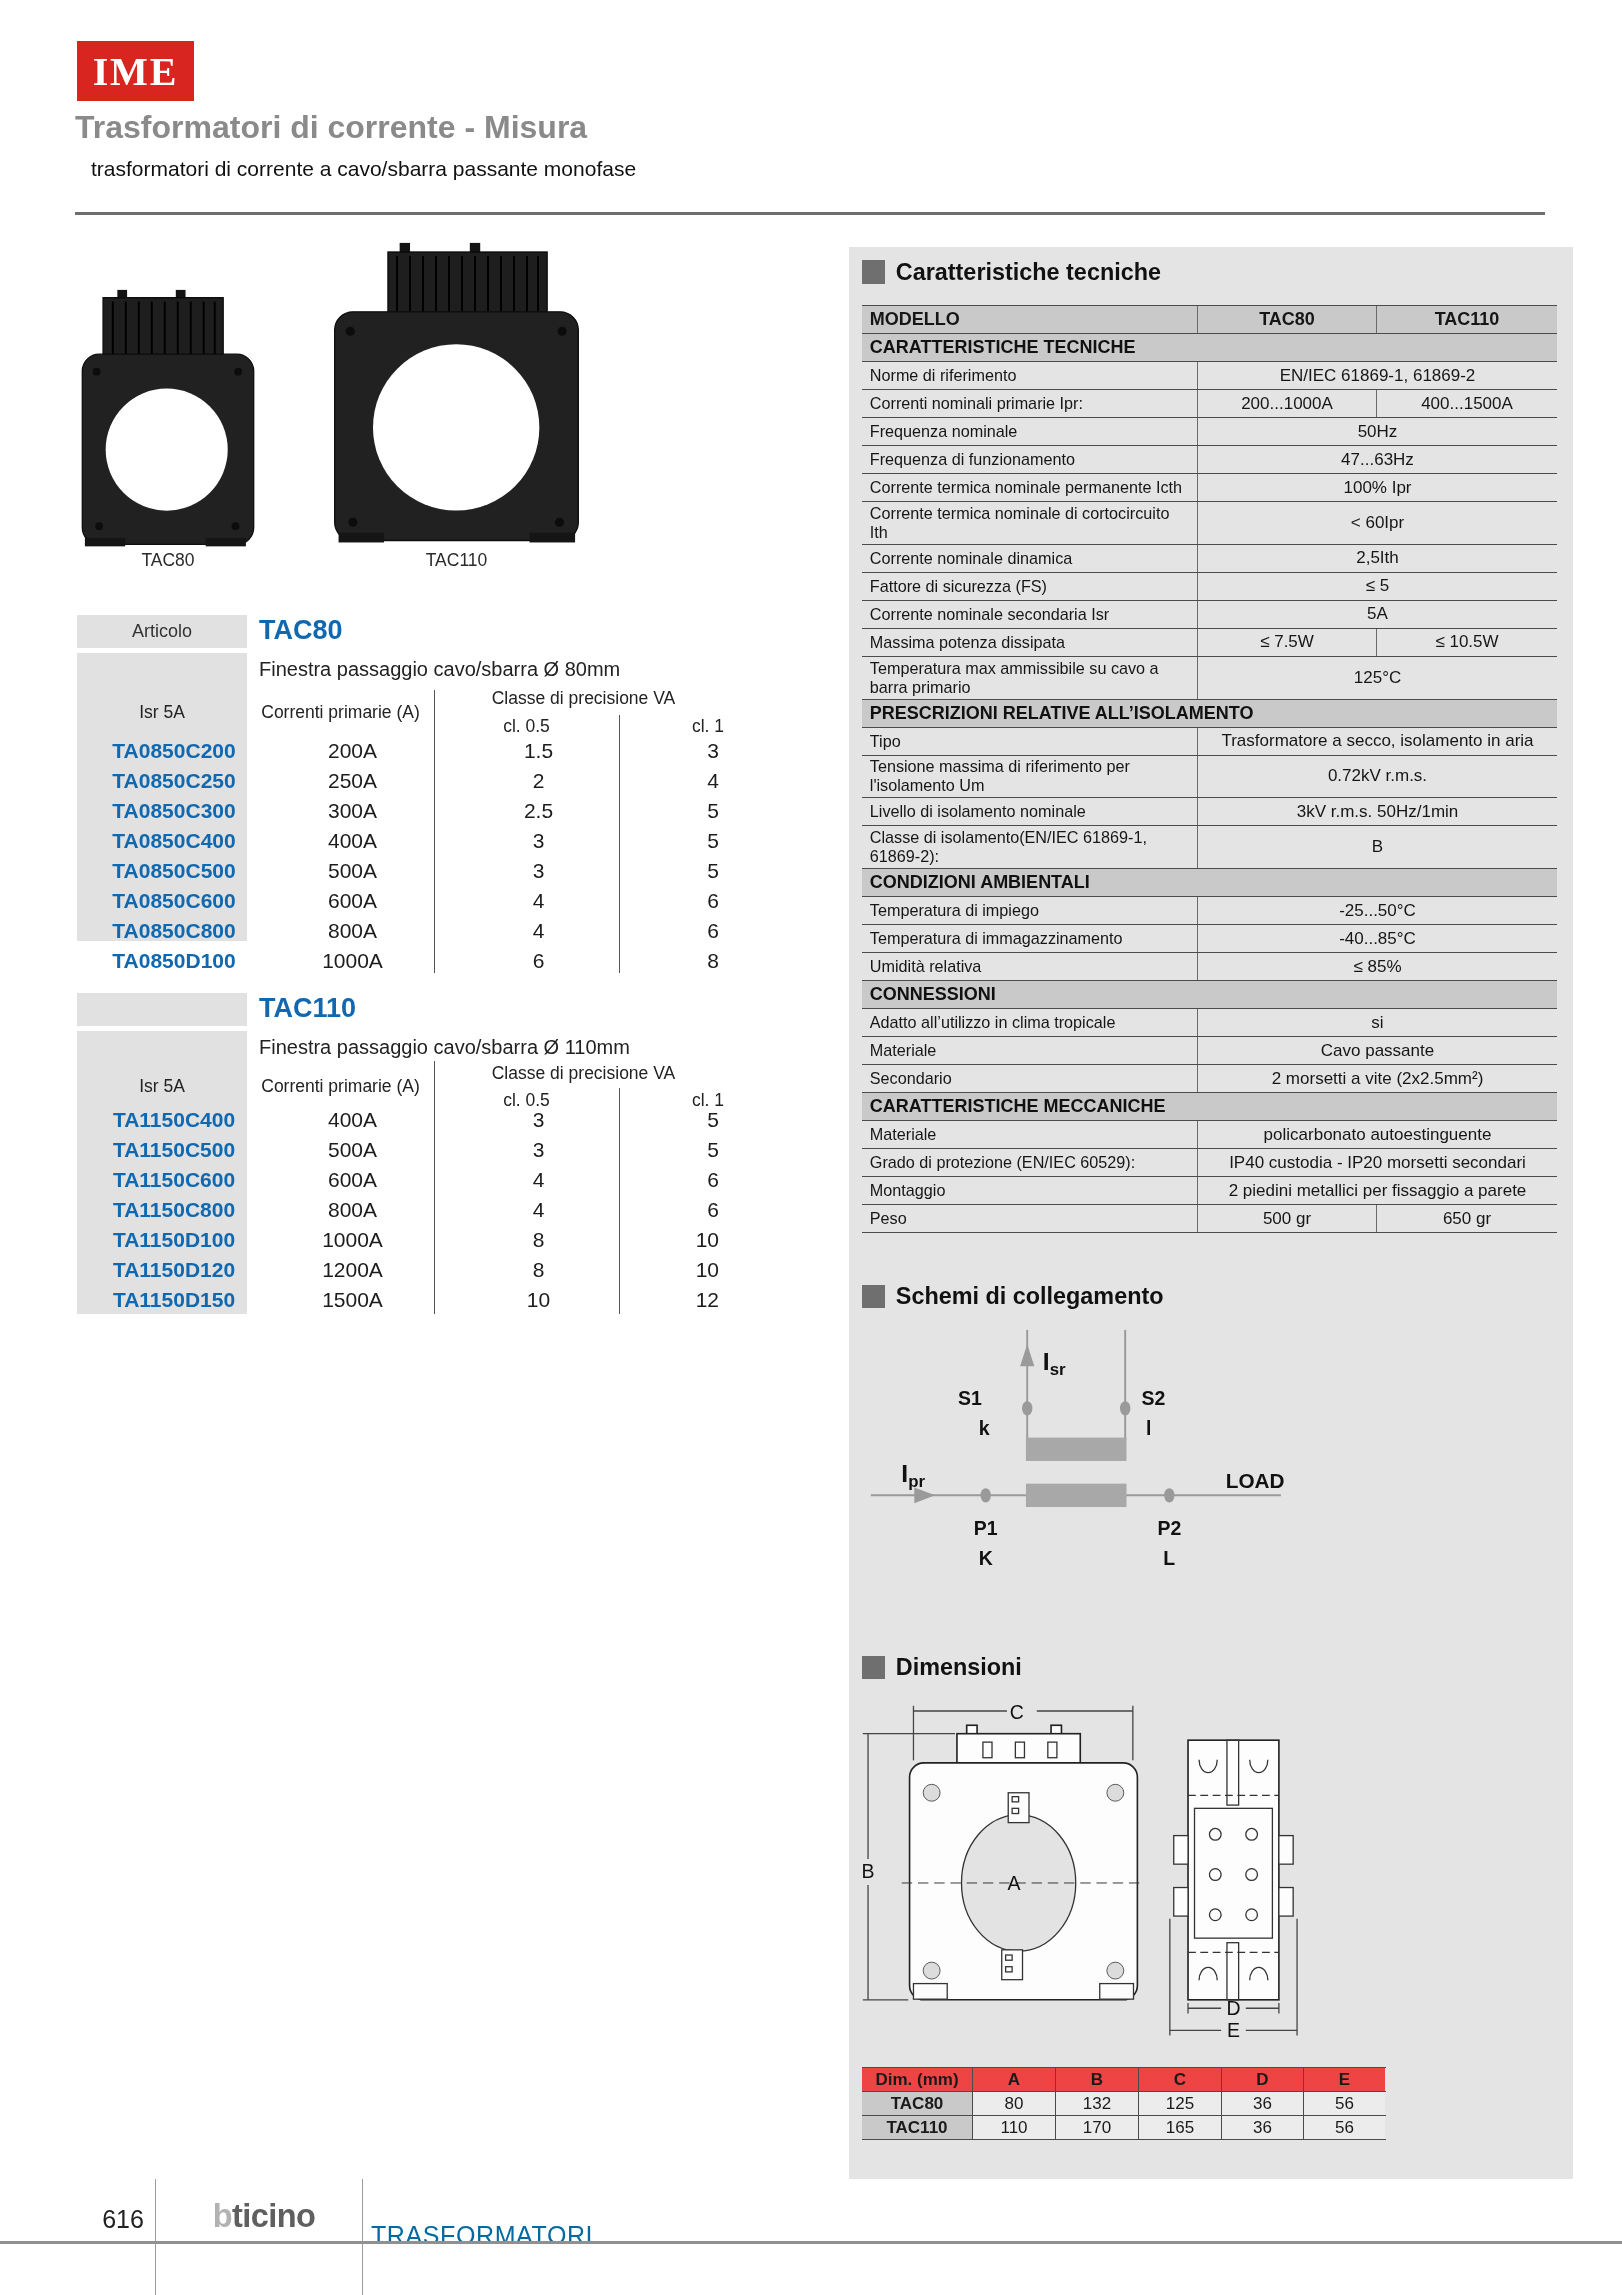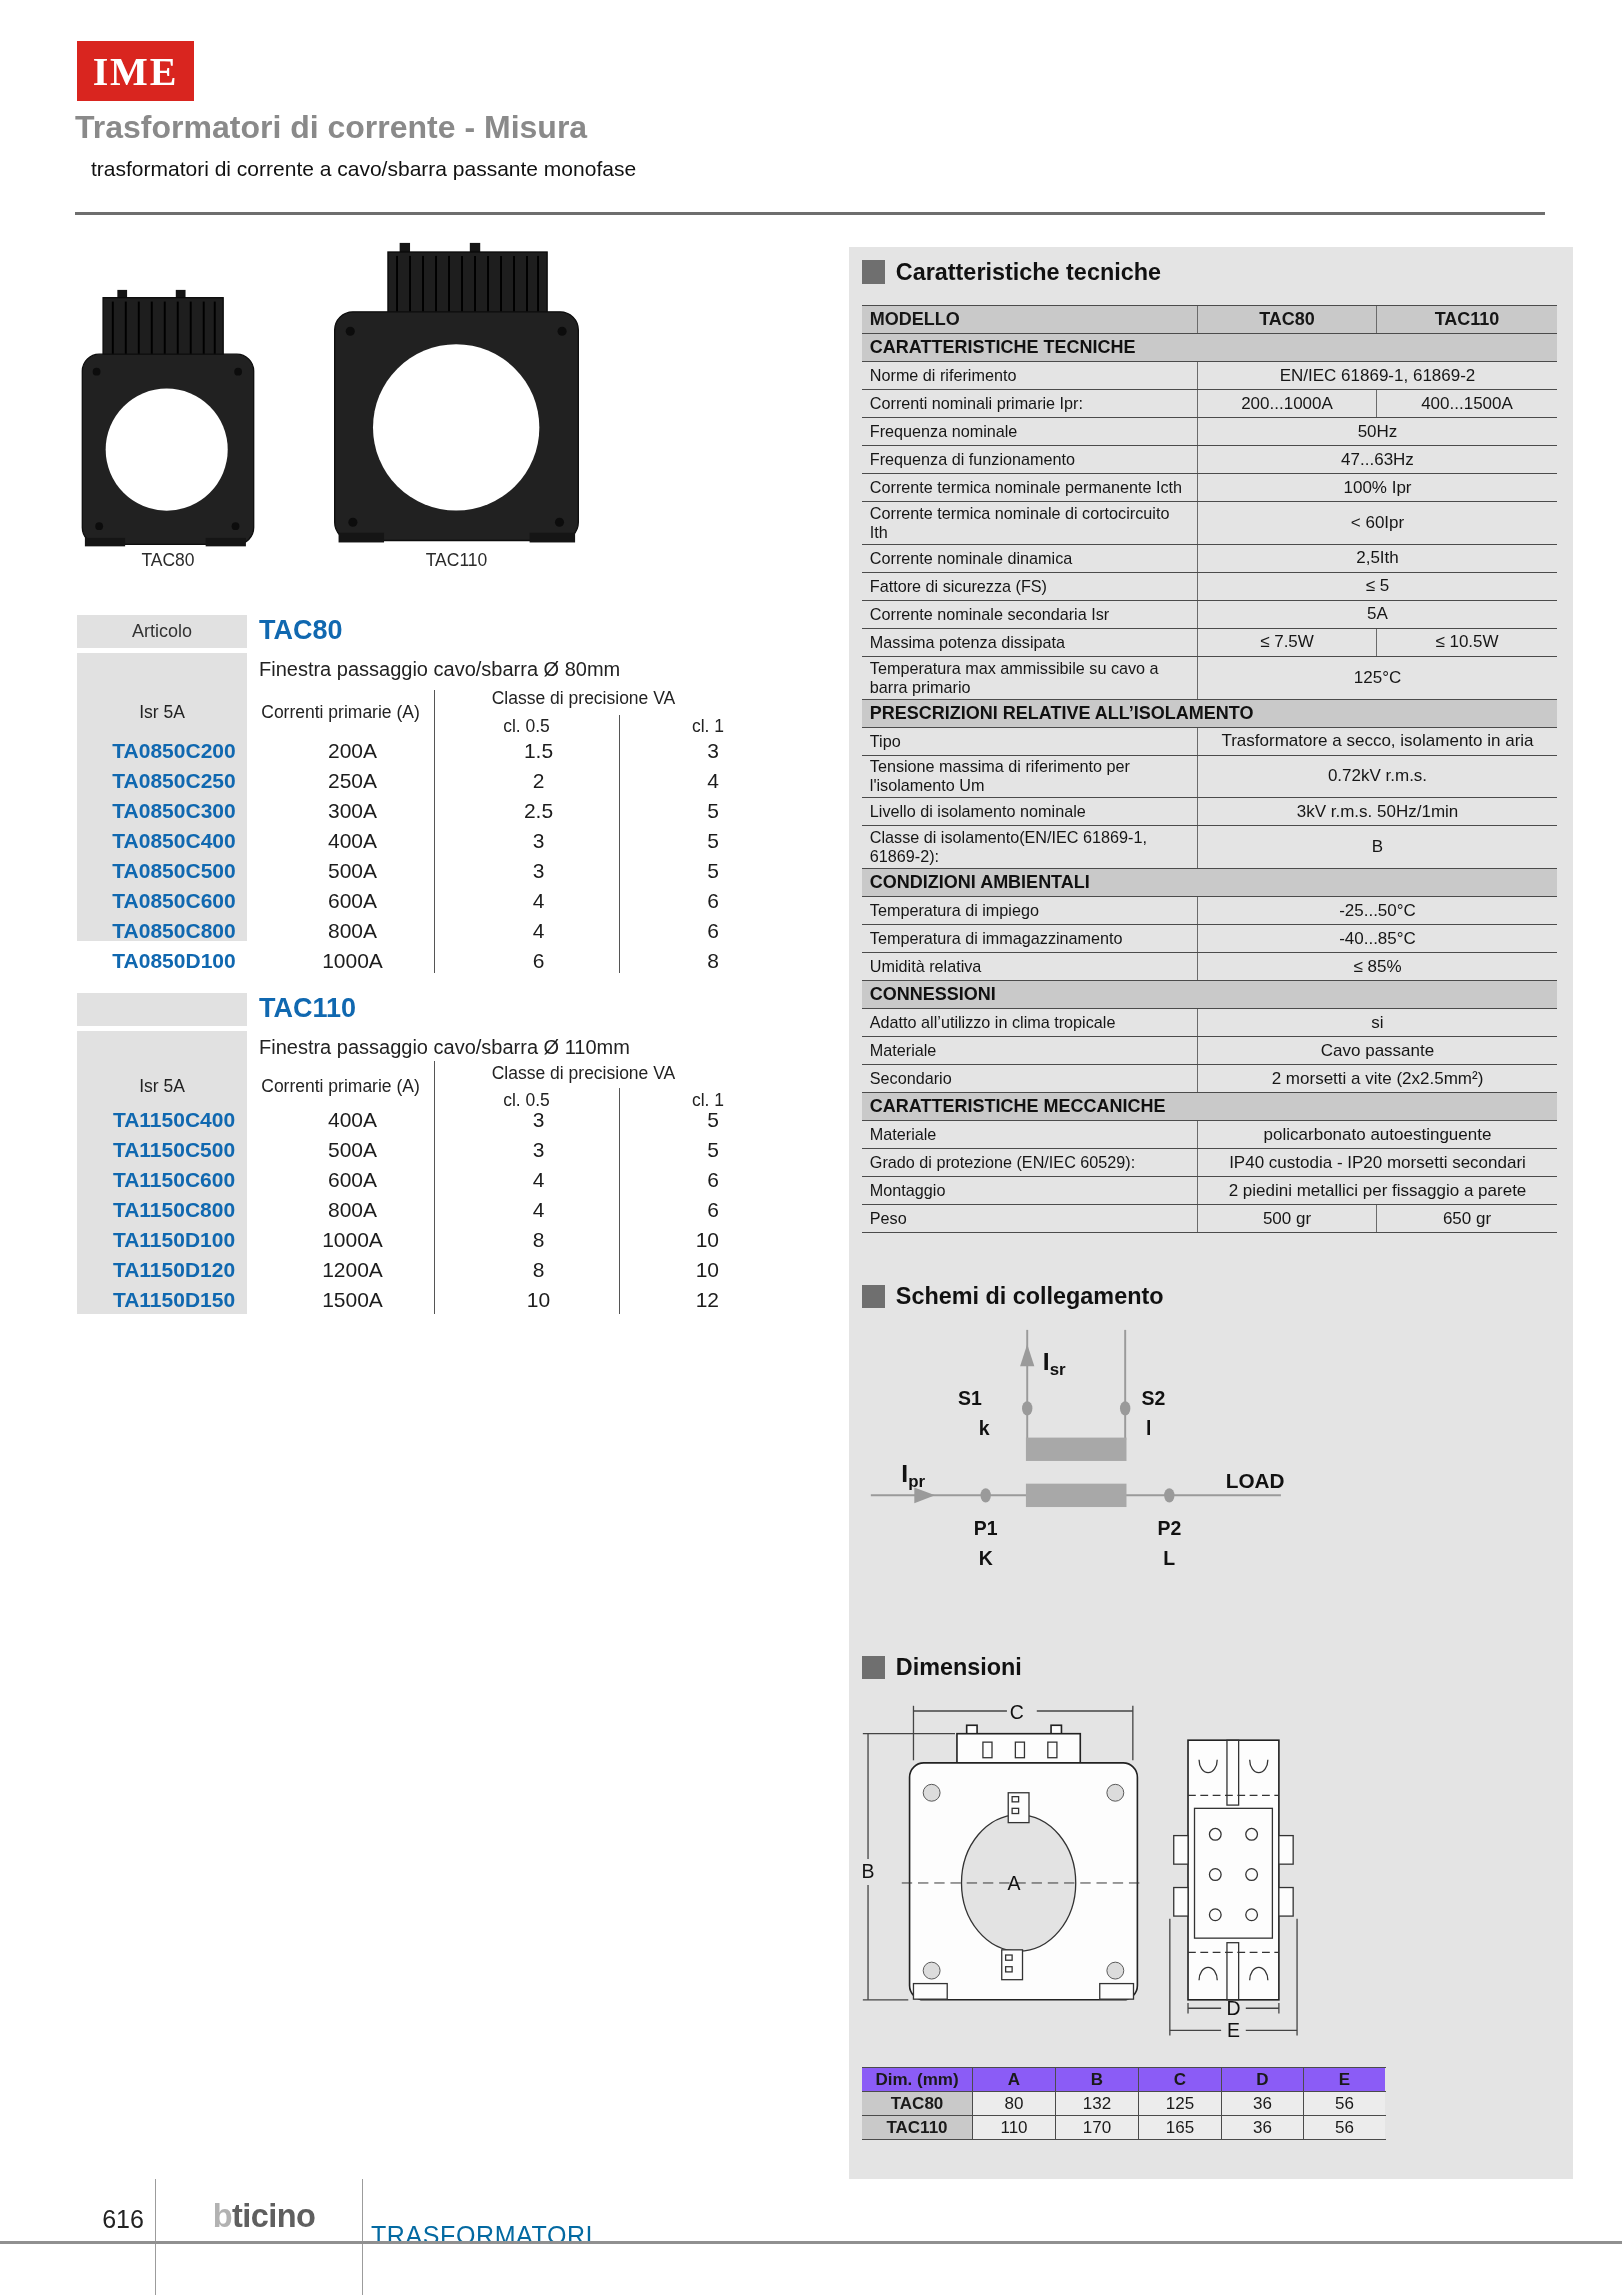--- a/index.html
+++ b/index.html
@@ -54,21 +54,21 @@
   .t-row.hdr .t-label, .t-row.hdr .t-val { font-weight:bold; font-size:18px; }
   .t-row.sec { background:#c9c9c9; }
   .t-sec { grid-column:1/4; padding:1.9px 7.8px; font-weight:bold; font-size:18px; color:#111; }
 
   
   .dimtab { position:absolute; left:13px; top:1820px; width:524px; border-top:1.3px solid #4b4b4b; }
   .d-row { display:grid; grid-template-columns:110px 83px 83px 83px 82px 82px; border-bottom:1.3px solid #4b4b4b; }
   .d-row > div { height:23px; display:flex; align-items:center; justify-content:center;
                  font-size:17px; border-left:1.3px solid #4b4b4b; }
   .d-row > div:first-child { border-left:none; background:#c9c9c9; font-weight:bold; }
-  .d-row.head > div { background:#8b5cf6; font-weight:bold; height:23.4px; }
+  .d-row.head > div { background:#ef4444; font-weight:bold; height:23.4px; }
   .d-row > div { background:#ececec; }
 
   
   .foot-num { position:absolute; left:97px; top:2205px; width:52px; font-size:25px; color:#222; text-align:center; }
   .foot-vline { position:absolute; top:2179px; width:1.3px; height:117px; background:#9c9c9c; }
   .foot-brand { position:absolute; left:170px; top:2198px; width:188px; font-size:32.5px; font-weight:bold; letter-spacing:-0.6px; text-align:center; }
   .foot-brand .b1 { color:#b2b2b2; } .foot-brand .b2 { color:#5f5f5f; }
   .foot-sect { position:absolute; left:371px; top:2205px; font-size:25px; color:#0369a1; letter-spacing:0.6px;margin-top:16px; }
   .foot-rule { position:absolute; left:0; top:2241px; width:1623px; height:2.6px; background:#909090; }
 

